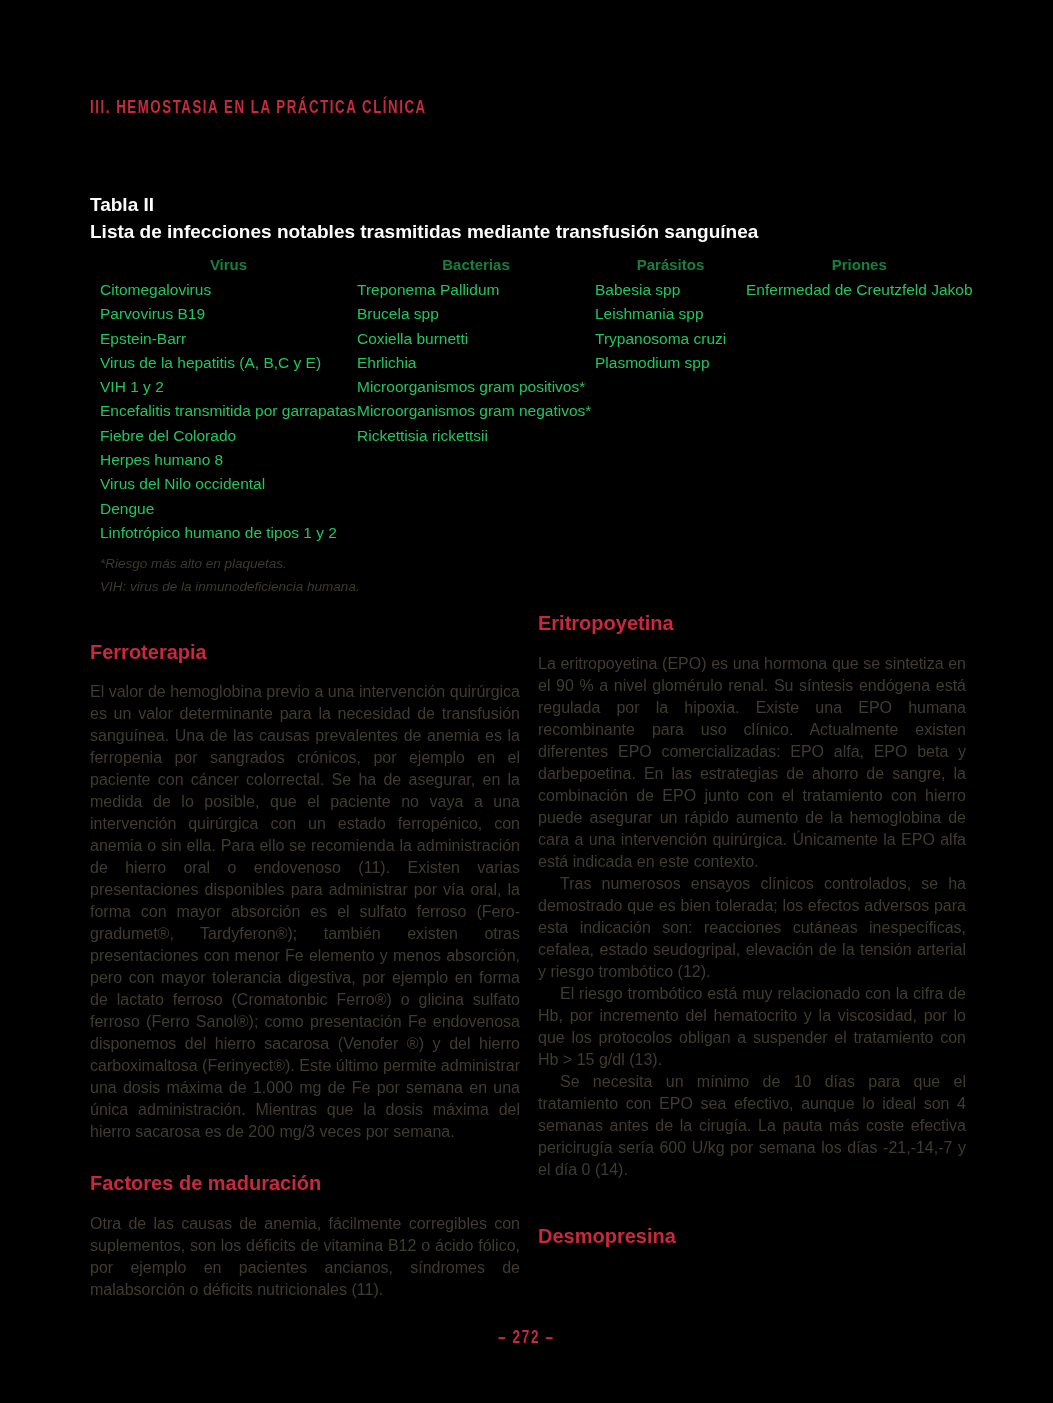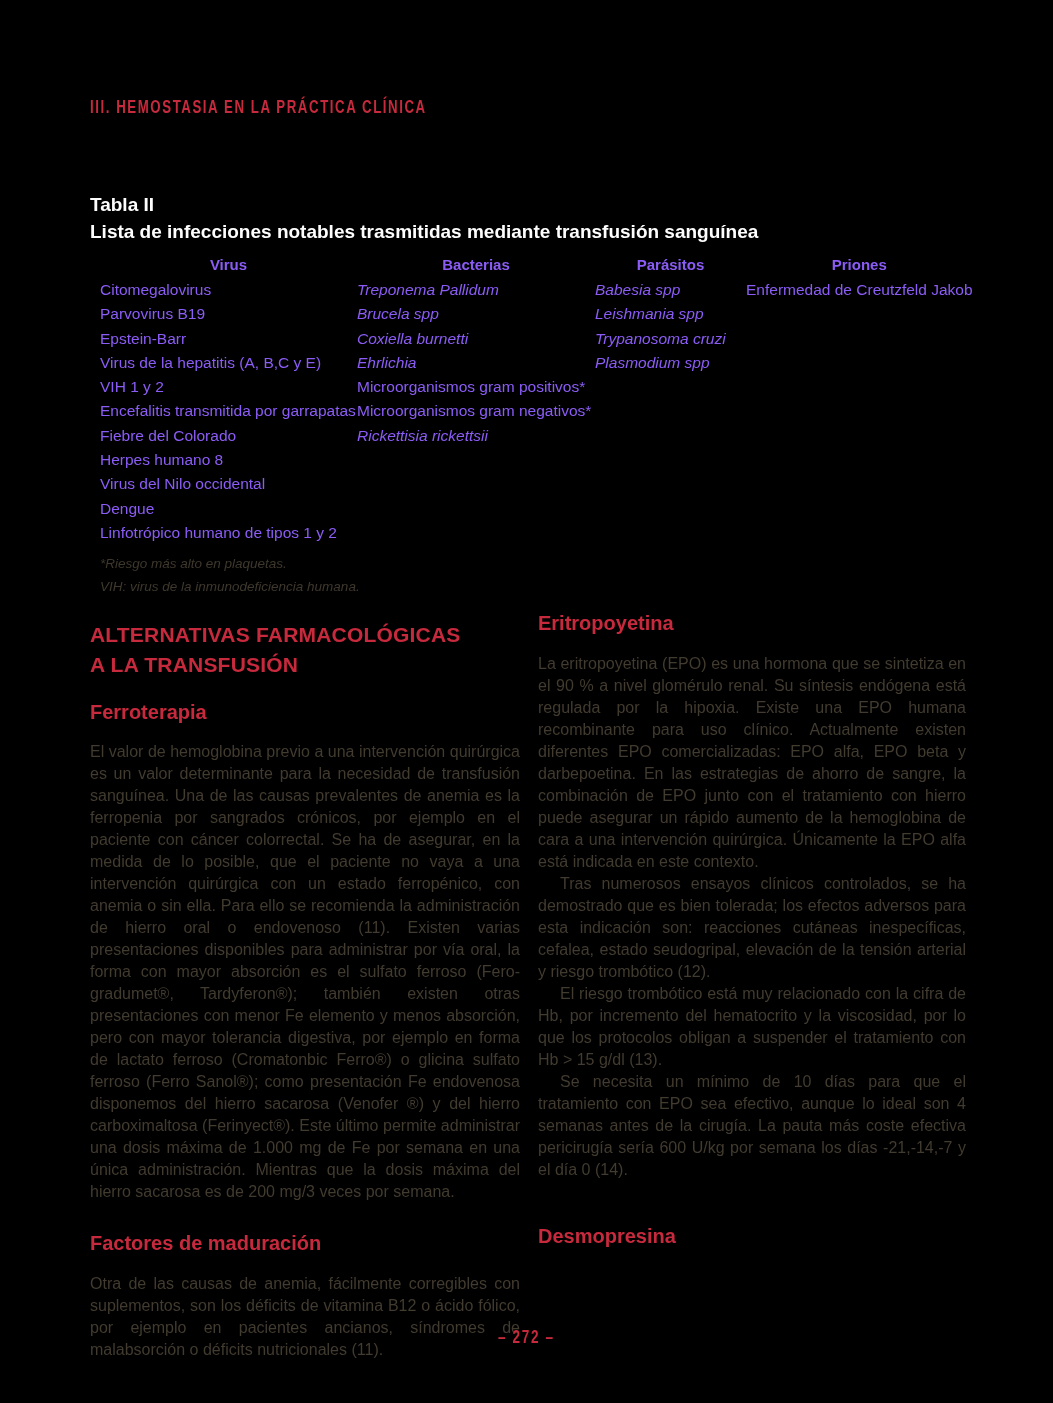--- a/index.html
+++ b/index.html
@@ -17,27 +17,27 @@
 
   
   .table-wrap{position:absolute;left:90px;top:194px;width:873px;}
   .t-title{color:#fdfdfd;font-weight:700;font-size:19px;}
   .t-subtitle{text-align:left;color:#fdfdfd;font-weight:700;font-size:19px;margin-top:5px;}
   .t-grid{
     display:grid;grid-template-columns:257px 238px 151px 1fr;
     margin-top:13px;padding-left:10px;
   }
   .t-col-header{
-    text-align:center;color:#8b5cf6;font-weight:700;font-size:15px;
+    text-align:center;color:#15803d;font-weight:700;font-size:15px;
     padding-bottom:5px;
   }
   .t-col .cells > div{
-    color:#8b5cf6;font-size:15.5px;line-height:24.3px;white-space:nowrap;
+    color:#22c55e;font-size:15.5px;line-height:24.3px;white-space:nowrap;
   }
-  .t-col .cells > div.italic{font-style:italic;}
+  .t-col .cells > div.italic{}
   .t-footnotes{margin-top:7px;padding-left:10px;}
   .t-footnotes > div{
     color:#3e382d;font-size:13.5px;font-style:italic;line-height:23px;
   }
 
   
   .col{position:absolute;width:430px;}
   .col-left{left:90px;top:620px;}
   .col-right{left:538px;top:612px;width:428px;}
   .section-title{
@@ -120,24 +120,20 @@
     </div>
   </div>
 
   <div class="t-footnotes">
       <div>*Riesgo más alto en plaquetas.</div>
       <div>VIH: virus de la inmunodeficiencia humana.</div>
     </div>
 </div>
 
 <div class="col col-left">
-  <div class="section-title">
-    <div>ALTERNATIVAS FARMACOLÓGICAS</div>
-    <div>A LA TRANSFUSIÓN</div>
-  </div>
   <div class="sub-heading first">Ferroterapia</div>
   <p class="lead">El valor de hemoglobina previo a una intervención quirúrgica es un valor determinante para la necesidad de transfusión sanguínea. Una de las causas prevalentes de anemia es la ferropenia por sangrados crónicos, por ejemplo en el paciente con cáncer colorrectal. Se ha de asegurar, en la medida de lo posible, que el paciente no vaya a una intervención quirúrgica con un estado ferropénico, con anemia o sin ella. Para ello se recomienda la administración de hierro oral o endovenoso (11). Existen varias presentaciones disponibles para administrar por vía oral, la forma con mayor absorción es el sulfato ferroso (Fero-gradumet®, Tardyferon®); también existen otras presentaciones con menor Fe elemento y menos absorción, pero con mayor tolerancia digestiva, por ejemplo en forma de lactato ferroso (Cromatonbic Ferro®) o glicina sulfato ferroso (Ferro Sanol®); como presentación Fe endovenosa disponemos del hierro sacarosa (Venofer ®) y del hierro carboximaltosa (Ferinyect®). Este último permite administrar una dosis máxima de 1.000 mg de Fe por semana en una única administración. Mientras que la dosis máxima del hierro sacarosa es de 200 mg/3 veces por semana.</p>
   <div class="sub-heading second">Factores de maduración</div>
   <p class="second">Otra de las causas de anemia, fácilmente corregibles con suplementos, son los déficits de vitamina B12 o ácido fólico, por ejemplo en pacientes ancianos, síndromes de malabsorción o déficits nutricionales (11).</p>
 </div>
 
 <div class="col col-right">
   <div class="sub-heading">Eritropoyetina</div>
   <div class="paragraph-list lead-group" style="margin-top:18px;">
       <p>La eritropoyetina (EPO) es una hormona que se sintetiza en el 90 % a nivel glomérulo renal. Su síntesis endógena está regulada por la hipoxia. Existe una EPO humana recombinante para uso clínico. Actualmente existen diferentes EPO comercializadas: EPO alfa, EPO beta y darbepoetina. En las estrategias de ahorro de sangre, la combinación de EPO junto con el tratamiento con hierro puede asegurar un rápido aumento de la hemoglobina de cara a una intervención quirúrgica. Únicamente la EPO alfa está indicada en este contexto.</p>

